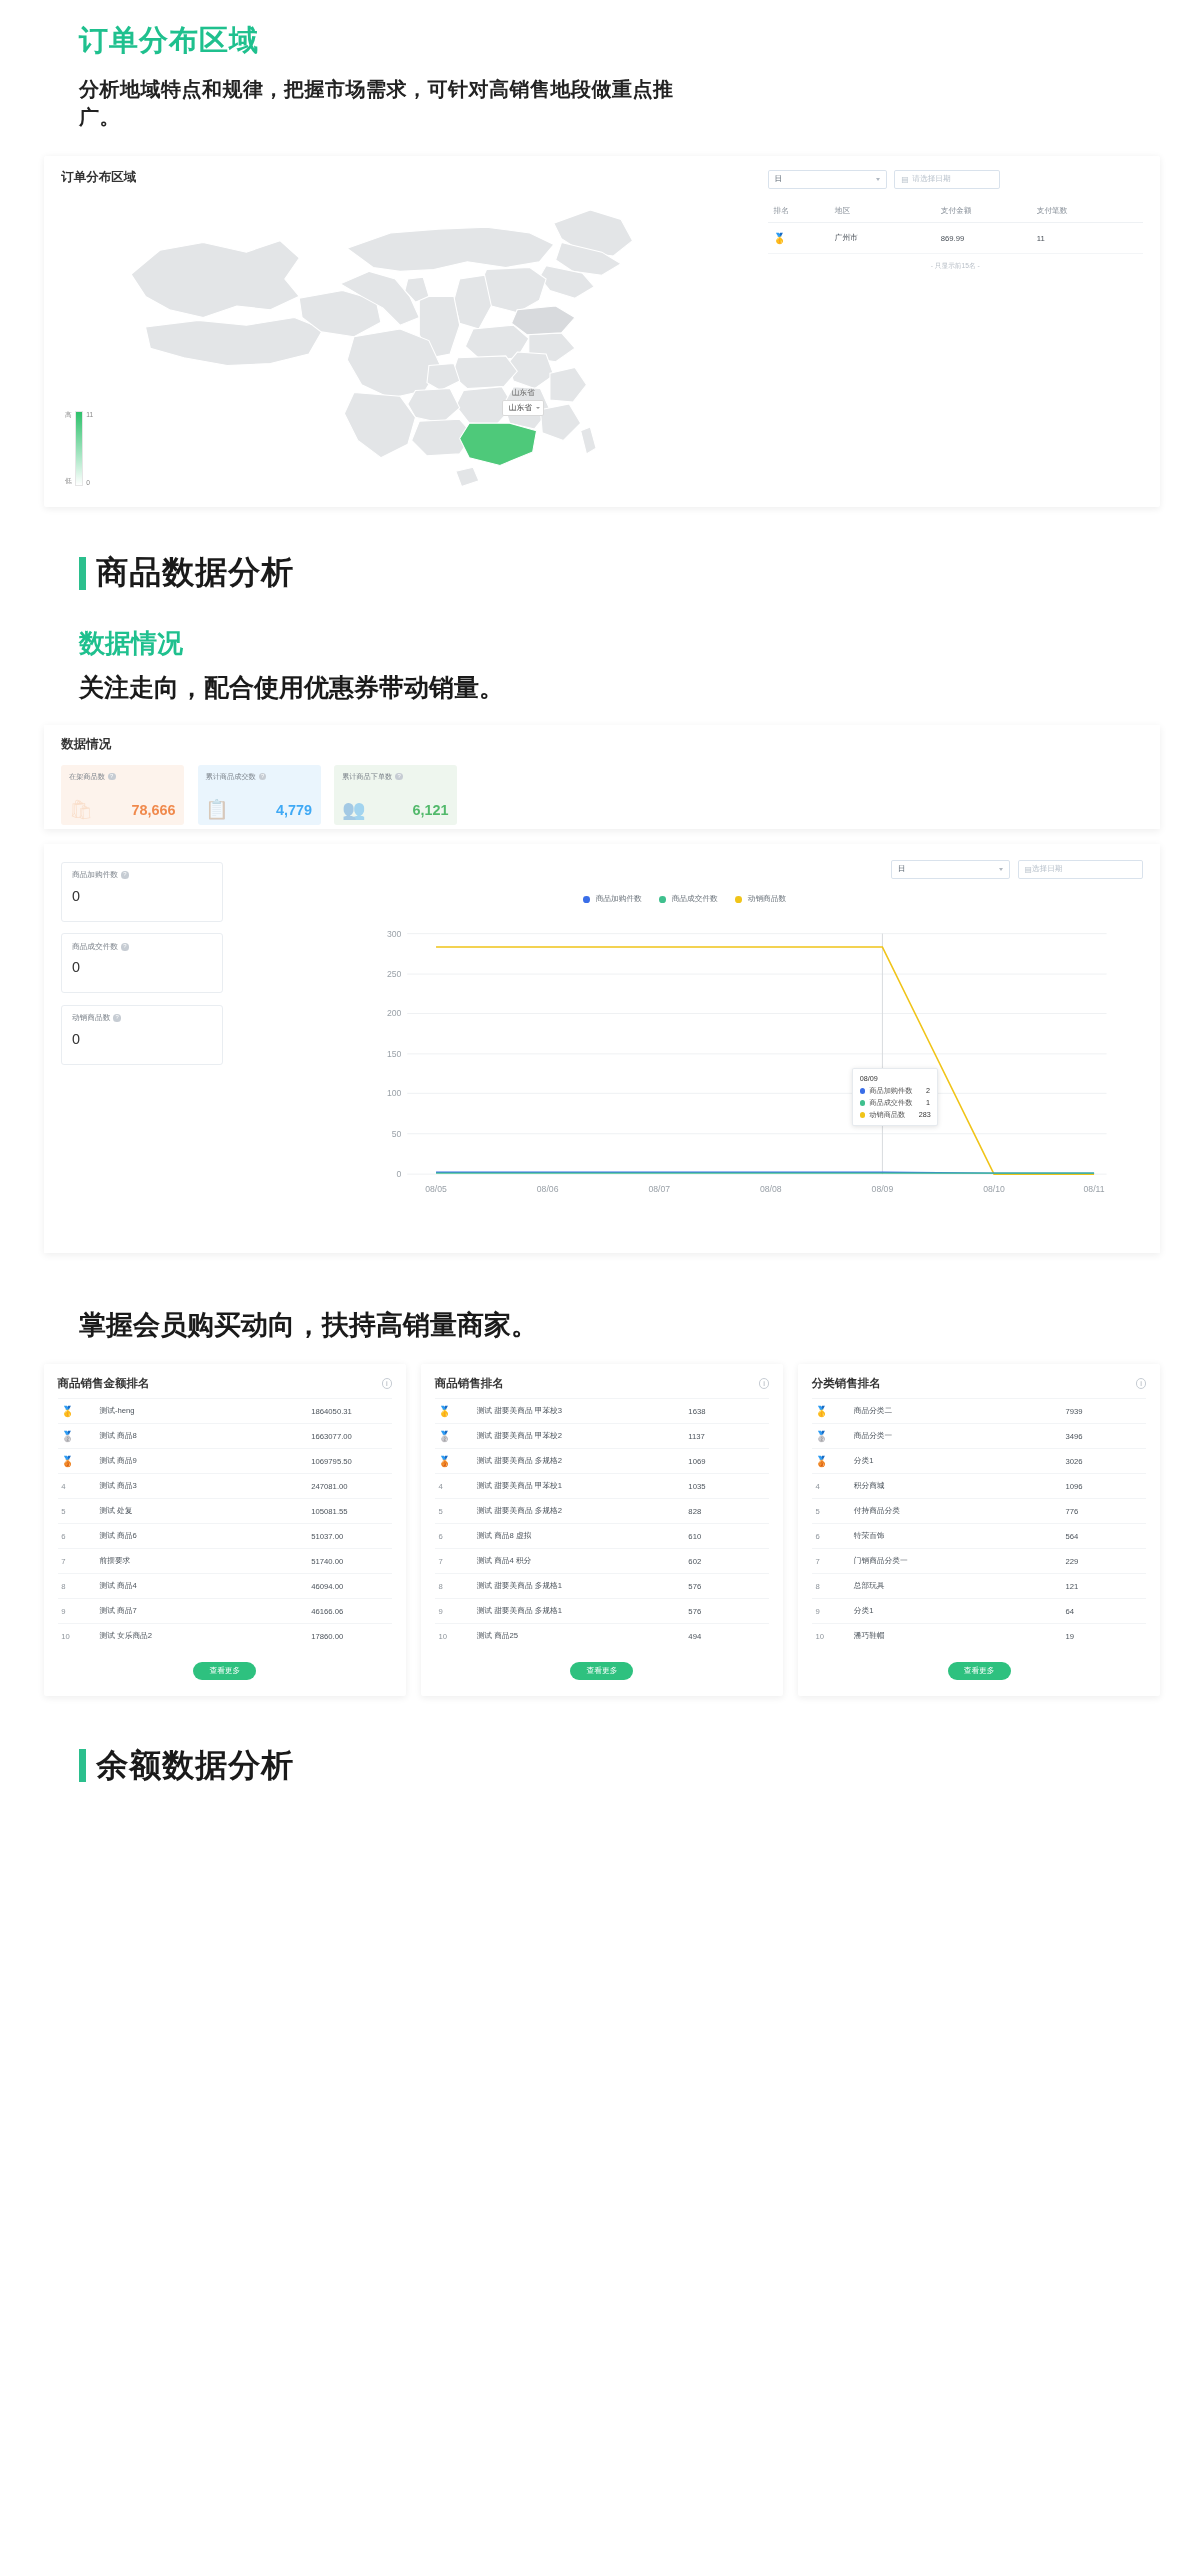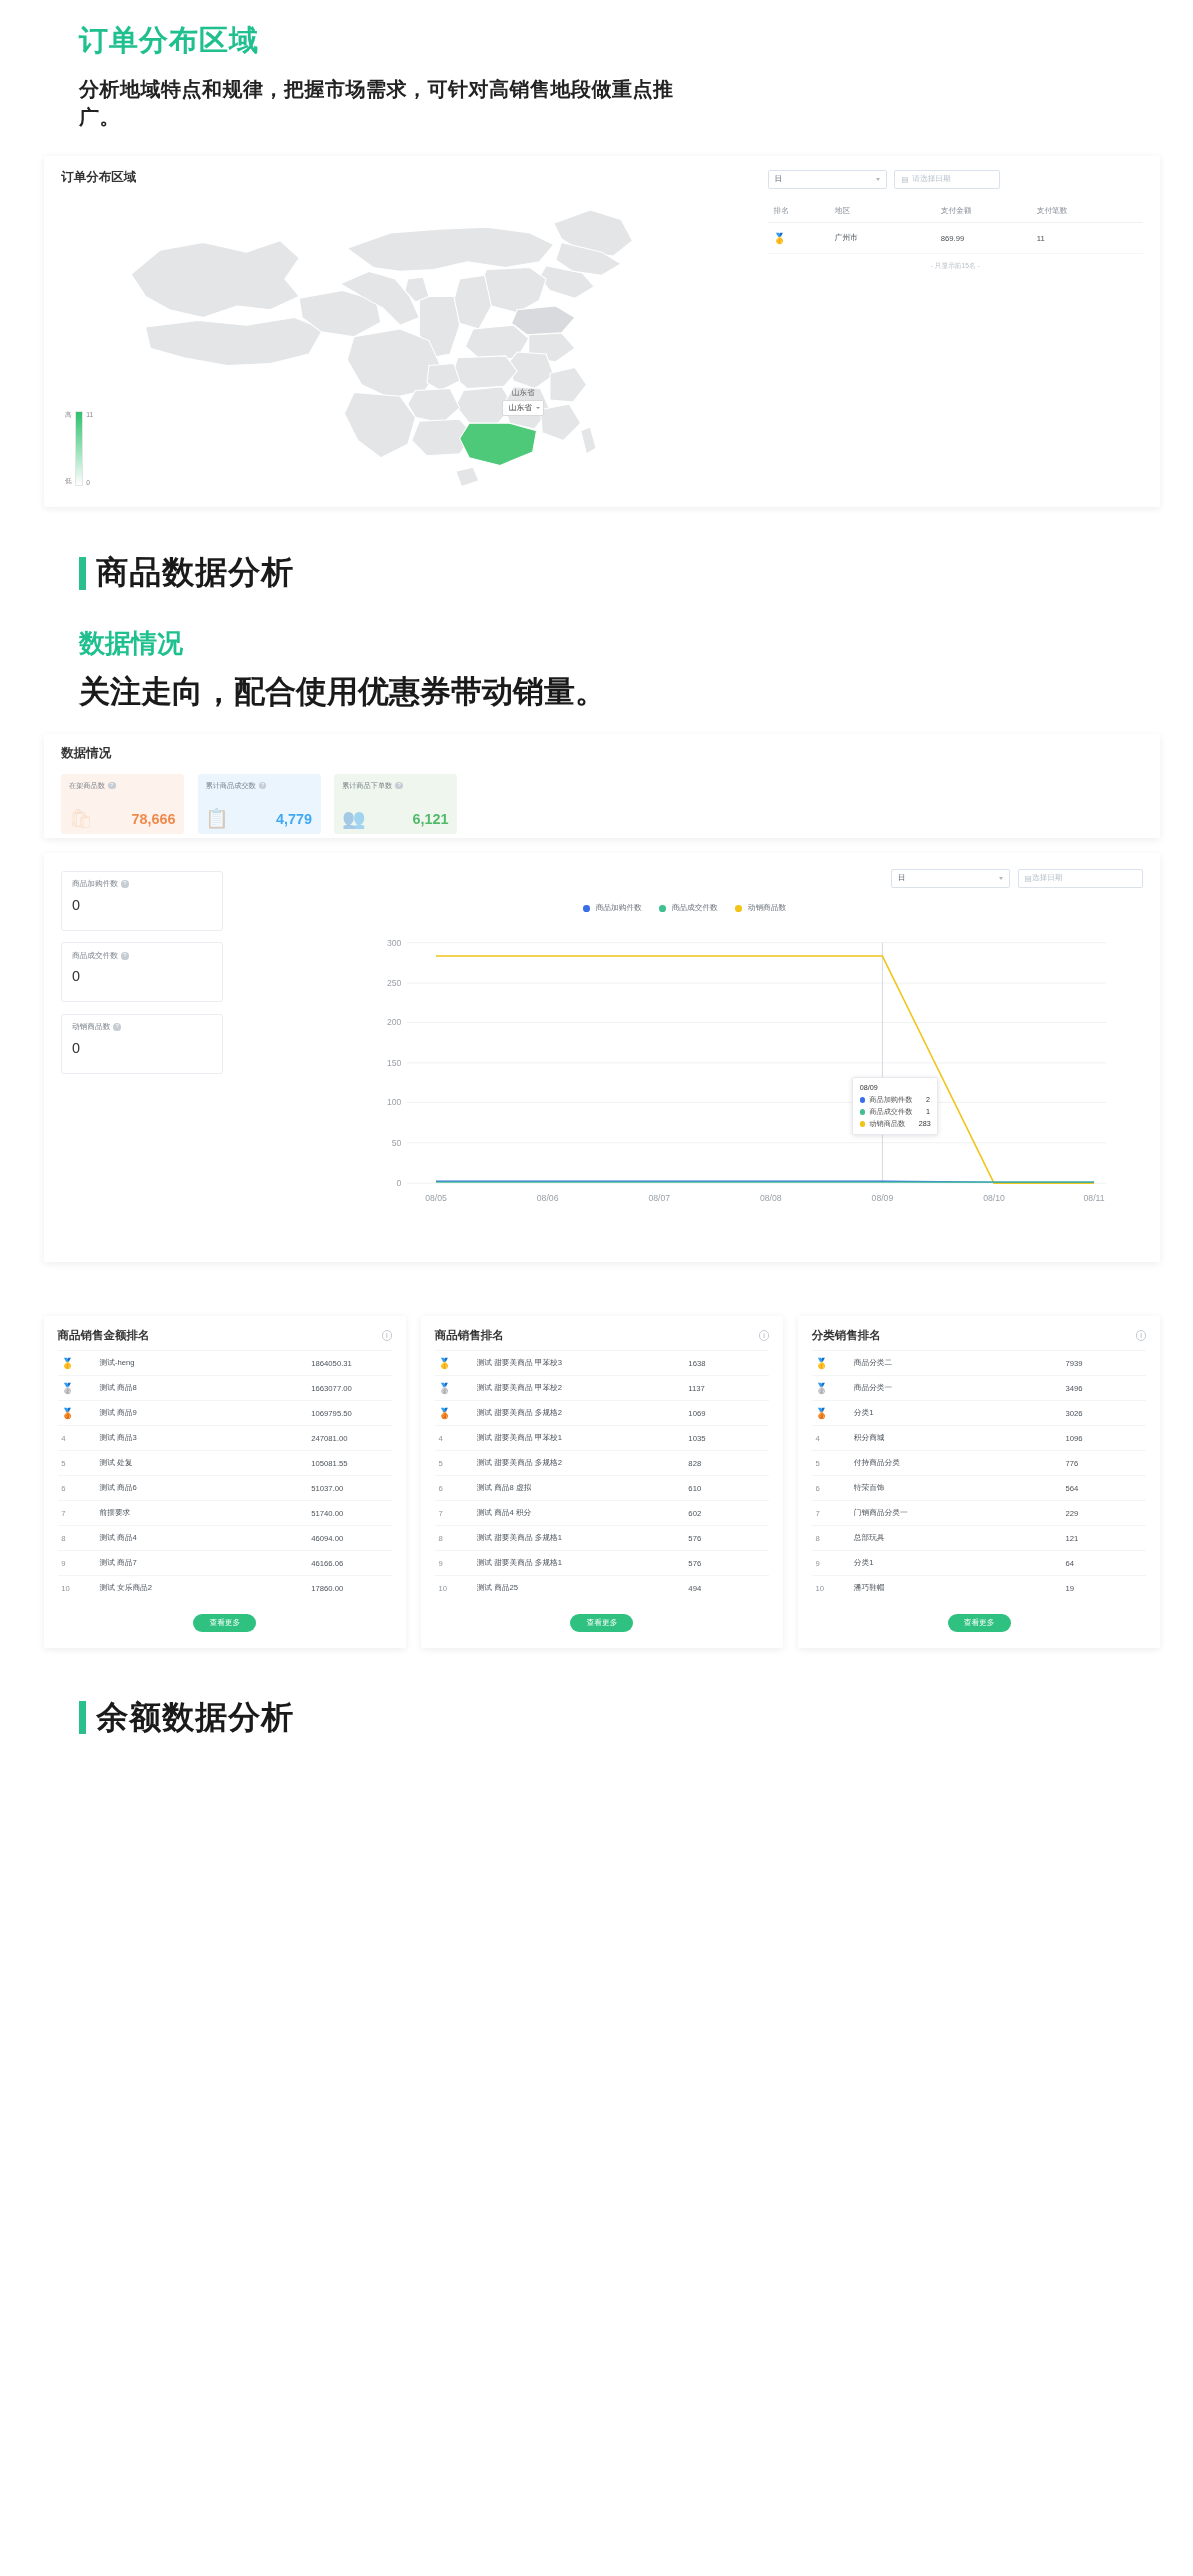--- a/index.html
+++ b/index.html
@@ -163,21 +163,21 @@
   .mt-foot {
     text-align: center;
     font-size: 6.7px;
     color: #b7bec6;
     padding: 7.7px 0;
   }
 
   
   .block2 { padding: 0 79px; margin-top: 44px; }
   .block2 .sub-green { color: #1fc08e; font-size: 26px; font-weight: bold; margin-top: 31px; }
-  .block2 .sub-desc { font-size: 31px; font-weight: bold; color: #1a1a1a; margin-top: 9.6px; }
+  .block2 .sub-desc { font-size: 25px; font-weight: bold; color: #1a1a1a; margin-top: 9.6px; }
 
   .stat-panel {
     margin: 21px 0 0 -35px;
     width: 1116px;
     height: 104px;
     background: #fff;
     box-shadow: 0 1.9px 7.7px rgba(0,0,0,0.07);
     padding: 11.5px 17.3px;
     position: relative;
   }
@@ -579,20 +579,21 @@
         <div class="t-row">
           <span class="d" style="background:#f0c419"></span>
           <span>动销商品数</span>
           <span class="n">283</span>
         </div>
       </div>
     </div>
   </div>
 
   <div class="block3">
+    <div class="sub-desc">掌握会员购买动向，扶持高销量商家。</div>
 
     <div class="rank-row">
 
       <div class="rank-card">
         <div class="rank-head">
           <span>商品销售金额排名</span>
           <span class="info">i</span>
         </div>
         <div class="rank-item">
             <div class="idx medal">🥇</div>

